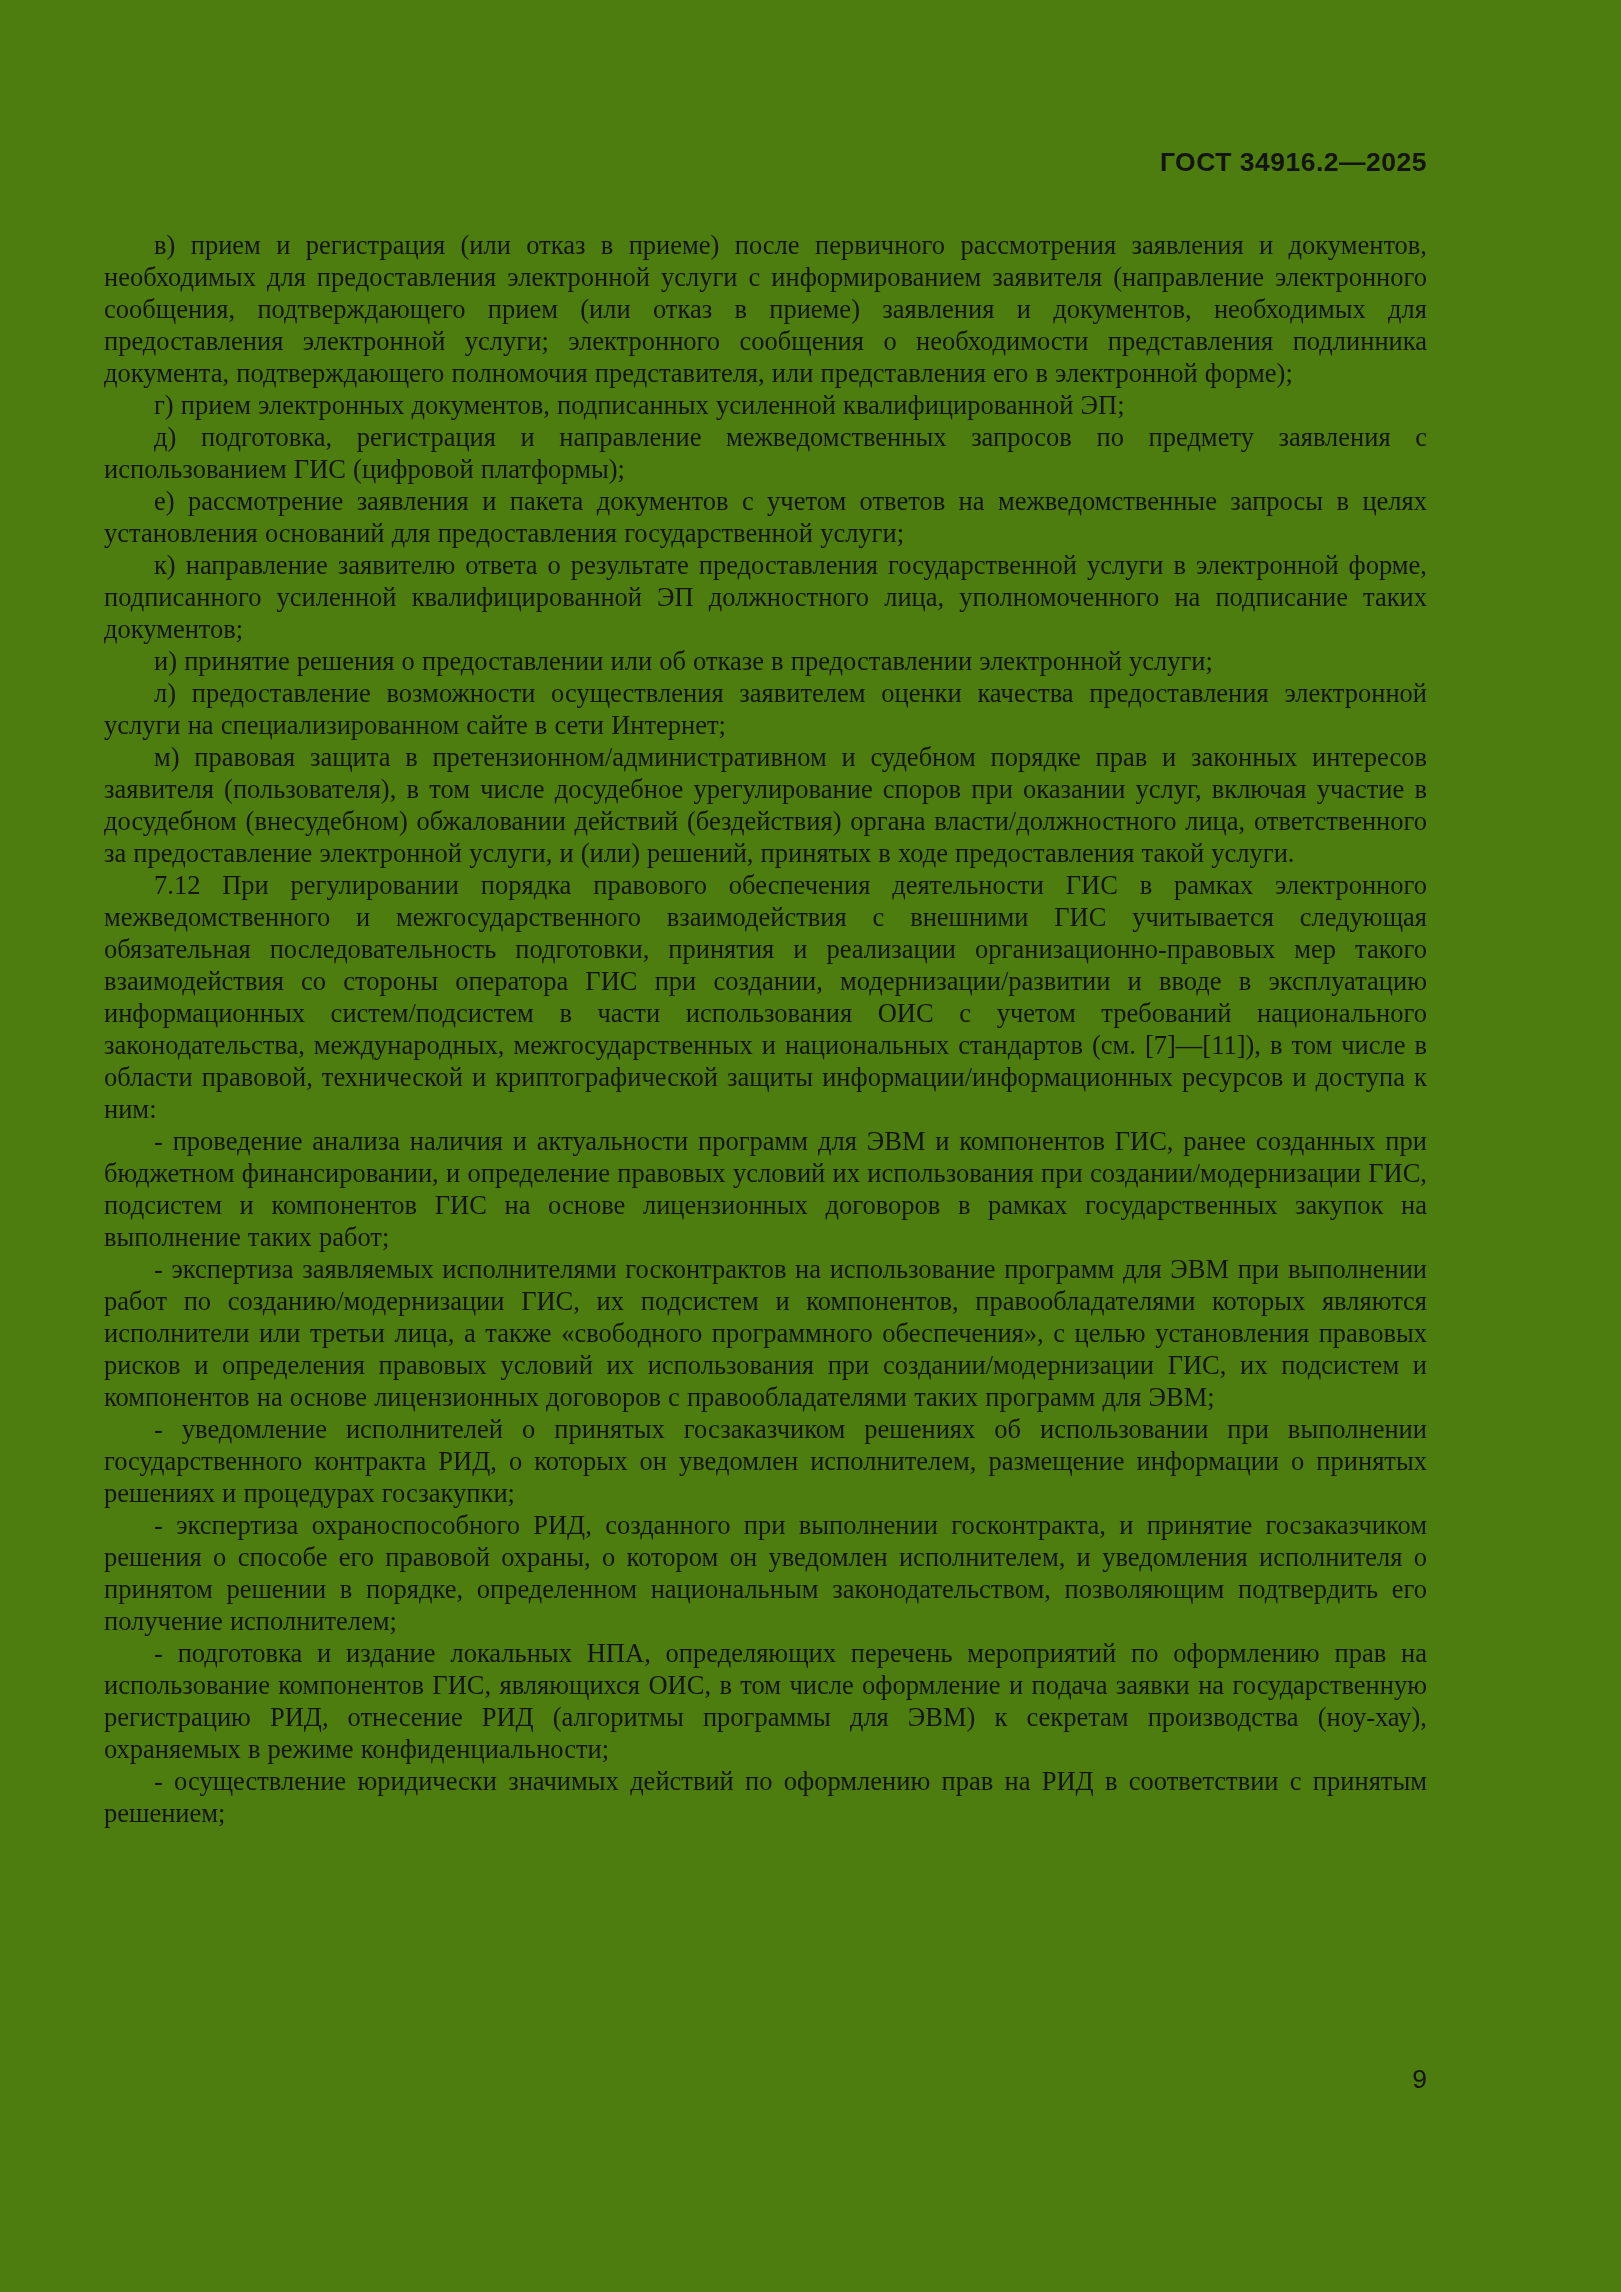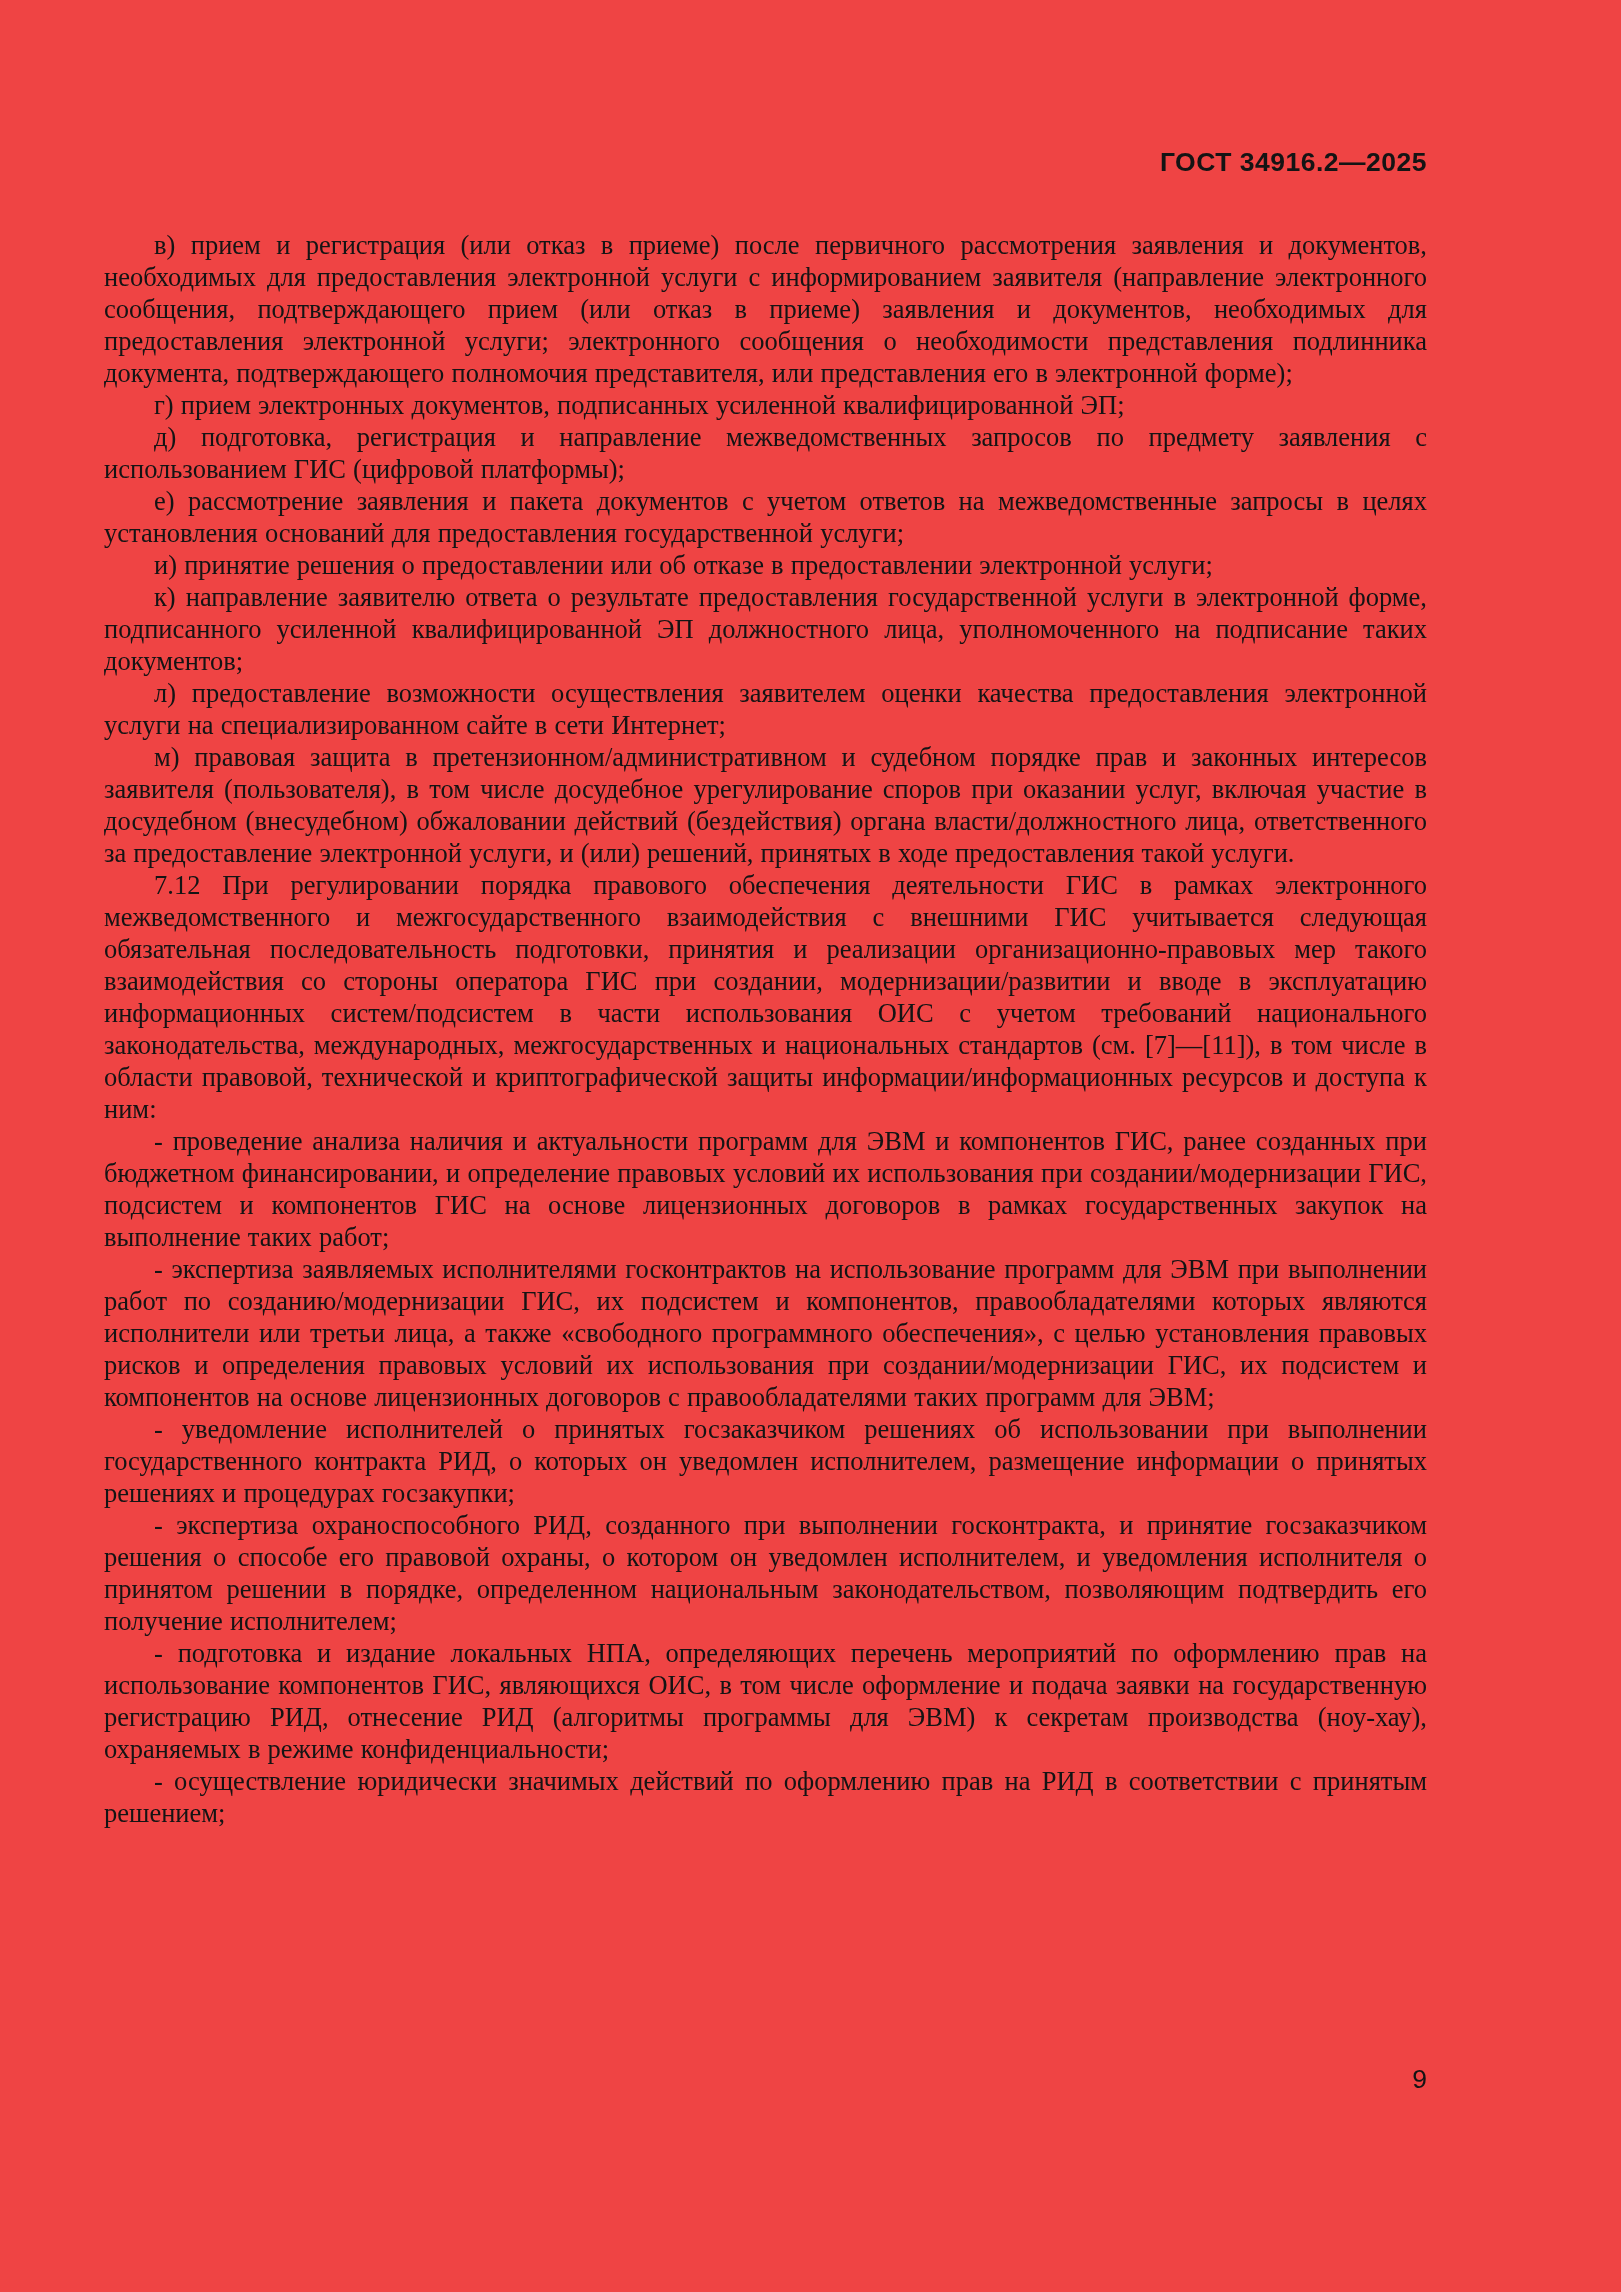--- a/index.html
+++ b/index.html
@@ -4,21 +4,21 @@
 <style>
   html, body {
     margin: 0;
     padding: 0;
     background: #ffffff;
   }
   .page {
     position: relative;
     width: 1621px;
     height: 2293px;
-    background: #ef4444;
+    background: #4d7c0f;
     color: #141414;
     font-family: "Liberation Sans", sans-serif;
     overflow: hidden;
   }
   .doc-header {
     position: absolute;
     top: 147px;
     left: 104px;
     width: 1323px;
     text-align: right;
@@ -56,22 +56,22 @@
 
 <div class="page">
 
   <div class="doc-header">ГОСТ 34916.2—2025</div>
 
   <div class="content">
     <p class="para">в) прием и регистрация (или отказ в приеме) после первичного рассмотрения заявления и документов, необходимых для предоставления электронной услуги с информированием заявителя (направление электронного сообщения, подтверждающего прием (или отказ в приеме) заявления и документов, необходимых для предоставления электронной услуги; электронного сообщения о необходимости представления подлинника документа, подтверждающего полномочия представителя, или представления его в электронной форме);</p>
     <p class="para">г) прием электронных документов, подписанных усиленной квалифицированной ЭП;</p>
     <p class="para">д) подготовка, регистрация и направление межведомственных запросов по предмету заявления с использованием ГИС (цифровой платформы);</p>
     <p class="para">е) рассмотрение заявления и пакета документов с учетом ответов на межведомственные запросы в целях установления оснований для предоставления государственной услуги;</p>
+    <p class="para">к) направление заявителю ответа о результате предоставления государственной услуги в электронной форме, подписанного усиленной квалифицированной ЭП должностного лица, уполномоченного на подписание таких документов;</p>
     <p class="para">и) принятие решения о предоставлении или об отказе в предоставлении электронной услуги;</p>
-    <p class="para">к) направление заявителю ответа о результате предоставления государственной услуги в электронной форме, подписанного усиленной квалифицированной ЭП должностного лица, уполномоченного на подписание таких документов;</p>
     <p class="para">л) предоставление возможности осуществления заявителем оценки качества предоставления электронной услуги на специализированном сайте в сети Интернет;</p>
     <p class="para">м) правовая защита в претензионном/административном и судебном порядке прав и законных интересов заявителя (пользователя), в том числе досудебное урегулирование споров при оказании услуг, включая участие в досудебном (внесудебном) обжаловании действий (бездействия) органа власти/должностного лица, ответственного за предоставление электронной услуги, и (или) решений, принятых в ходе предоставления такой услуги.</p>
     <p class="para">7.12 При регулировании порядка правового обеспечения деятельности ГИС в рамках электронного межведомственного и межгосударственного взаимодействия с внешними ГИС учитывается следующая обязательная последовательность подготовки, принятия и реализации организационно-правовых мер такого взаимодействия со стороны оператора ГИС при создании, модернизации/развитии и вводе в эксплуатацию информационных систем/подсистем в части использования ОИС с учетом требований национального законодательства, международных, межгосударственных и национальных стандартов (см. [7]—[11]), в том числе в области правовой, технической и криптографической защиты информации/информационных ресурсов и доступа к ним:</p>
     <p class="para">- проведение анализа наличия и актуальности программ для ЭВМ и компонентов ГИС, ранее созданных при бюджетном финансировании, и определение правовых условий их использования при создании/модернизации ГИС, подсистем и компонентов ГИС на основе лицензионных договоров в рамках государственных закупок на выполнение таких работ;</p>
     <p class="para">- экспертиза заявляемых исполнителями госконтрактов на использование программ для ЭВМ при выполнении работ по созданию/модернизации ГИС, их подсистем и компонентов, правообладателями которых являются исполнители или третьи лица, а также «свободного программного обеспечения», с целью установления правовых рисков и определения правовых условий их использования при создании/модернизации ГИС, их подсистем и компонентов на основе лицензионных договоров с правообладателями таких программ для ЭВМ;</p>
     <p class="para">- уведомление исполнителей о принятых госзаказчиком решениях об использовании при выполнении государственного контракта РИД, о которых он уведомлен исполнителем, размещение информации о принятых решениях и процедурах госзакупки;</p>
     <p class="para">- экспертиза охраноспособного РИД, созданного при выполнении госконтракта, и принятие госзаказчиком решения о способе его правовой охраны, о котором он уведомлен исполнителем, и уведомления исполнителя о принятом решении в порядке, определенном национальным законодательством, позволяющим подтвердить его получение исполнителем;</p>
     <p class="para">- подготовка и издание локальных НПА, определяющих перечень мероприятий по оформлению прав на использование компонентов ГИС, являющихся ОИС, в том числе оформление и подача заявки на государственную регистрацию РИД, отнесение РИД (алгоритмы программы для ЭВМ) к секретам производства (ноу-хау), охраняемых в режиме конфиденциальности;</p>
     <p class="para">- осуществление юридически значимых действий по оформлению прав на РИД в соответствии с принятым решением;</p>
   </div>

